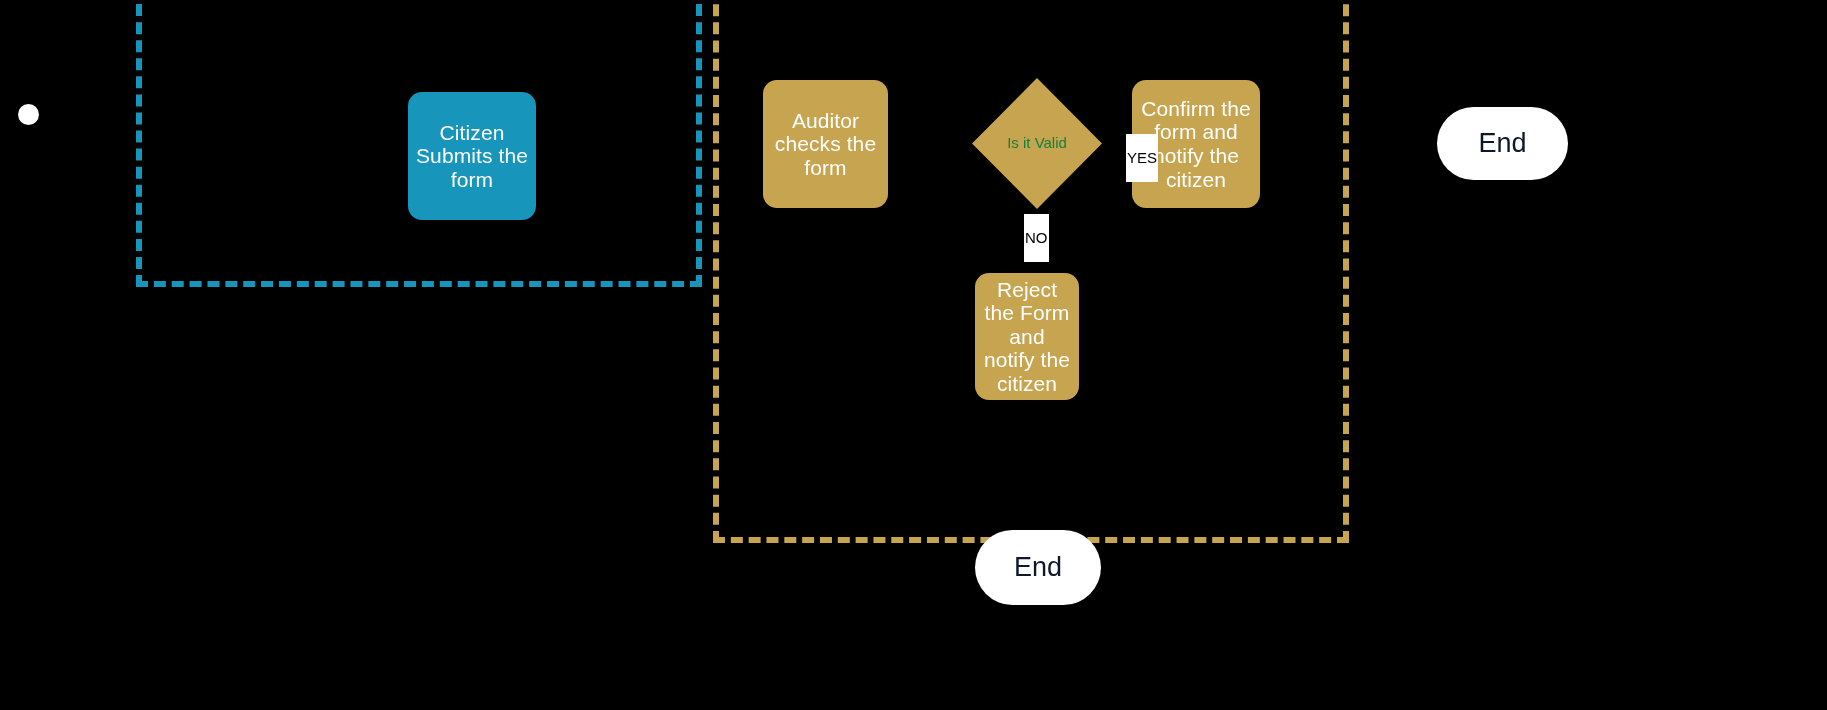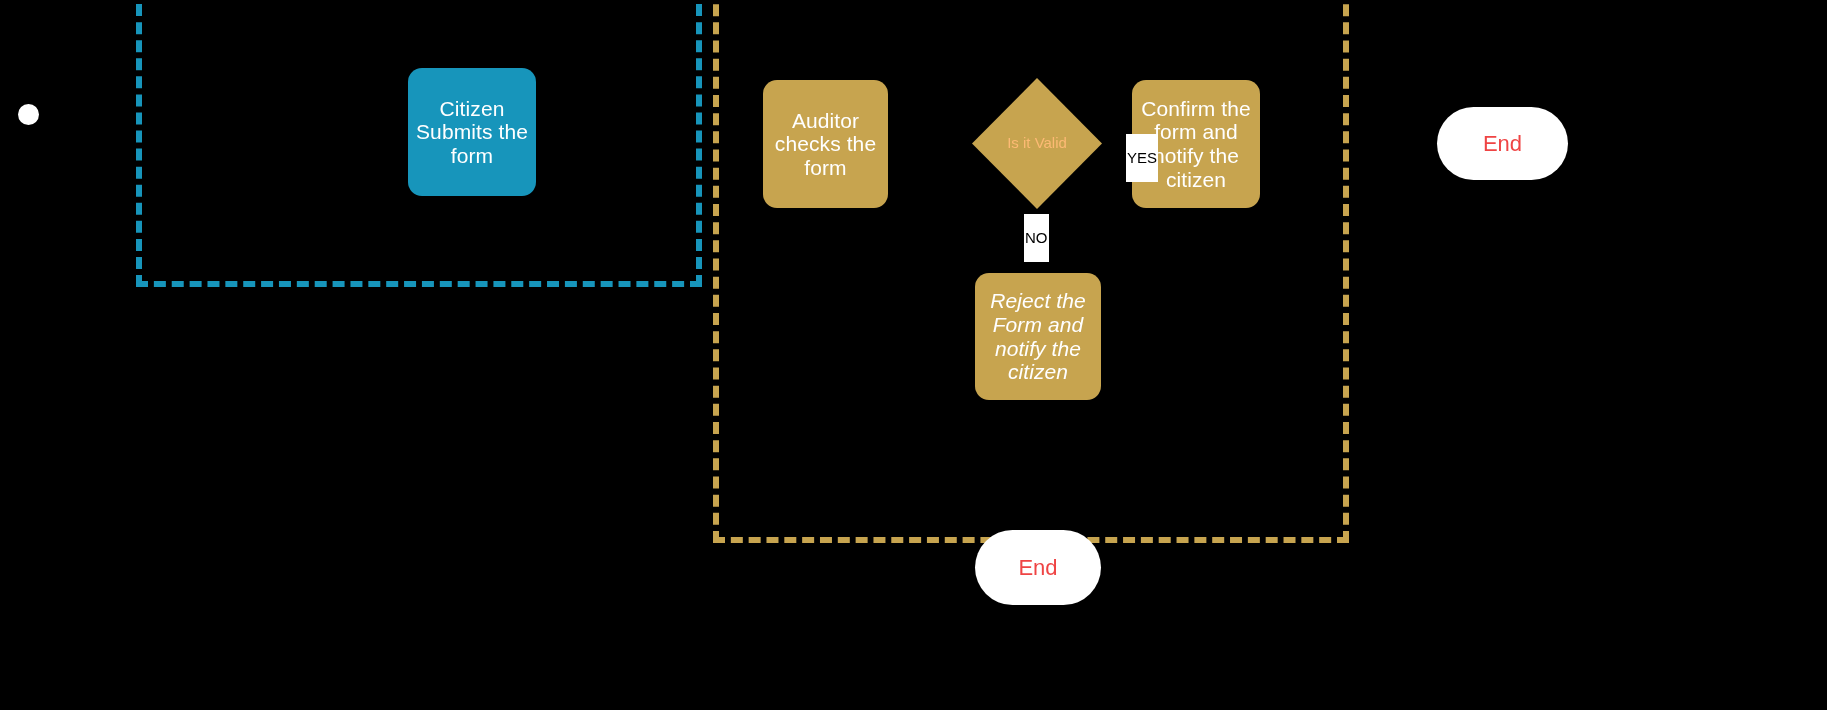--- a/index.html
+++ b/index.html
@@ -52,24 +52,24 @@
     border-radius: 14px;
     font-size: 21px;
     line-height: 1.12;
     padding: 4px 8px;
     letter-spacing: 0.1px;
   }
   .task-blue { background: #1795bb; }
   .task-gold { background: #c7a44f; }
 
   .task-fills    { left: 190px;  top: 80px;  width: 127px; height: 128px; }
-  .task-submits  { left: 408px;  top: 68px;  width: 128px; height: 128px; }
+  .task-submits  { left: 408px;  top: 92px;  width: 128px; height: 128px; }
   .task-auditor  { left: 763px;  top: 80px;  width: 125px; height: 128px; text-align: center; }
   .task-confirm  { left: 1132px; top: 80px;  width: 128px; height: 128px; }
-  .task-reject   { left: 975px;  top: 273px; width: 126px; height: 127px; font-style: italic; }
+  .task-reject   { left: 975px;  top: 273px; width: 104px; height: 127px; }
 
   
   .gateway {
     position: absolute;
     left: 972px;
     top: 78px;
     width: 130px;
     height: 131px;
   }
   .gateway .diamond-shape {
@@ -77,35 +77,35 @@
     inset: 0;
     background: #c7a44f;
     clip-path: polygon(50% 0%, 100% 50%, 50% 100%, 0% 50%);
   }
   .gateway .gateway-label {
     position: absolute;
     inset: 0;
     display: flex;
     align-items: center;
     justify-content: center;
-    color: #fdba74;
+    color: #15803d;
     font-size: 15px;
     line-height: 1.1;
   }
 
   
   .end-event {
     position: absolute;
     box-sizing: border-box;
     display: flex;
     align-items: center;
     justify-content: center;
     background: #ffffff;
-    color: #ef4444;
-    font-size: 22px;
+    color: #0f172a;
+    font-size: 27px;
     border-radius: 999px;
   }
   .end-right  { left: 1437px; top: 107px; width: 131px; height: 73px; }
   .end-bottom { left: 975px;  top: 530px; width: 126px; height: 75px; }
 
   
   .start-event {
     position: absolute;
     left: 18px;
     top: 104px;

